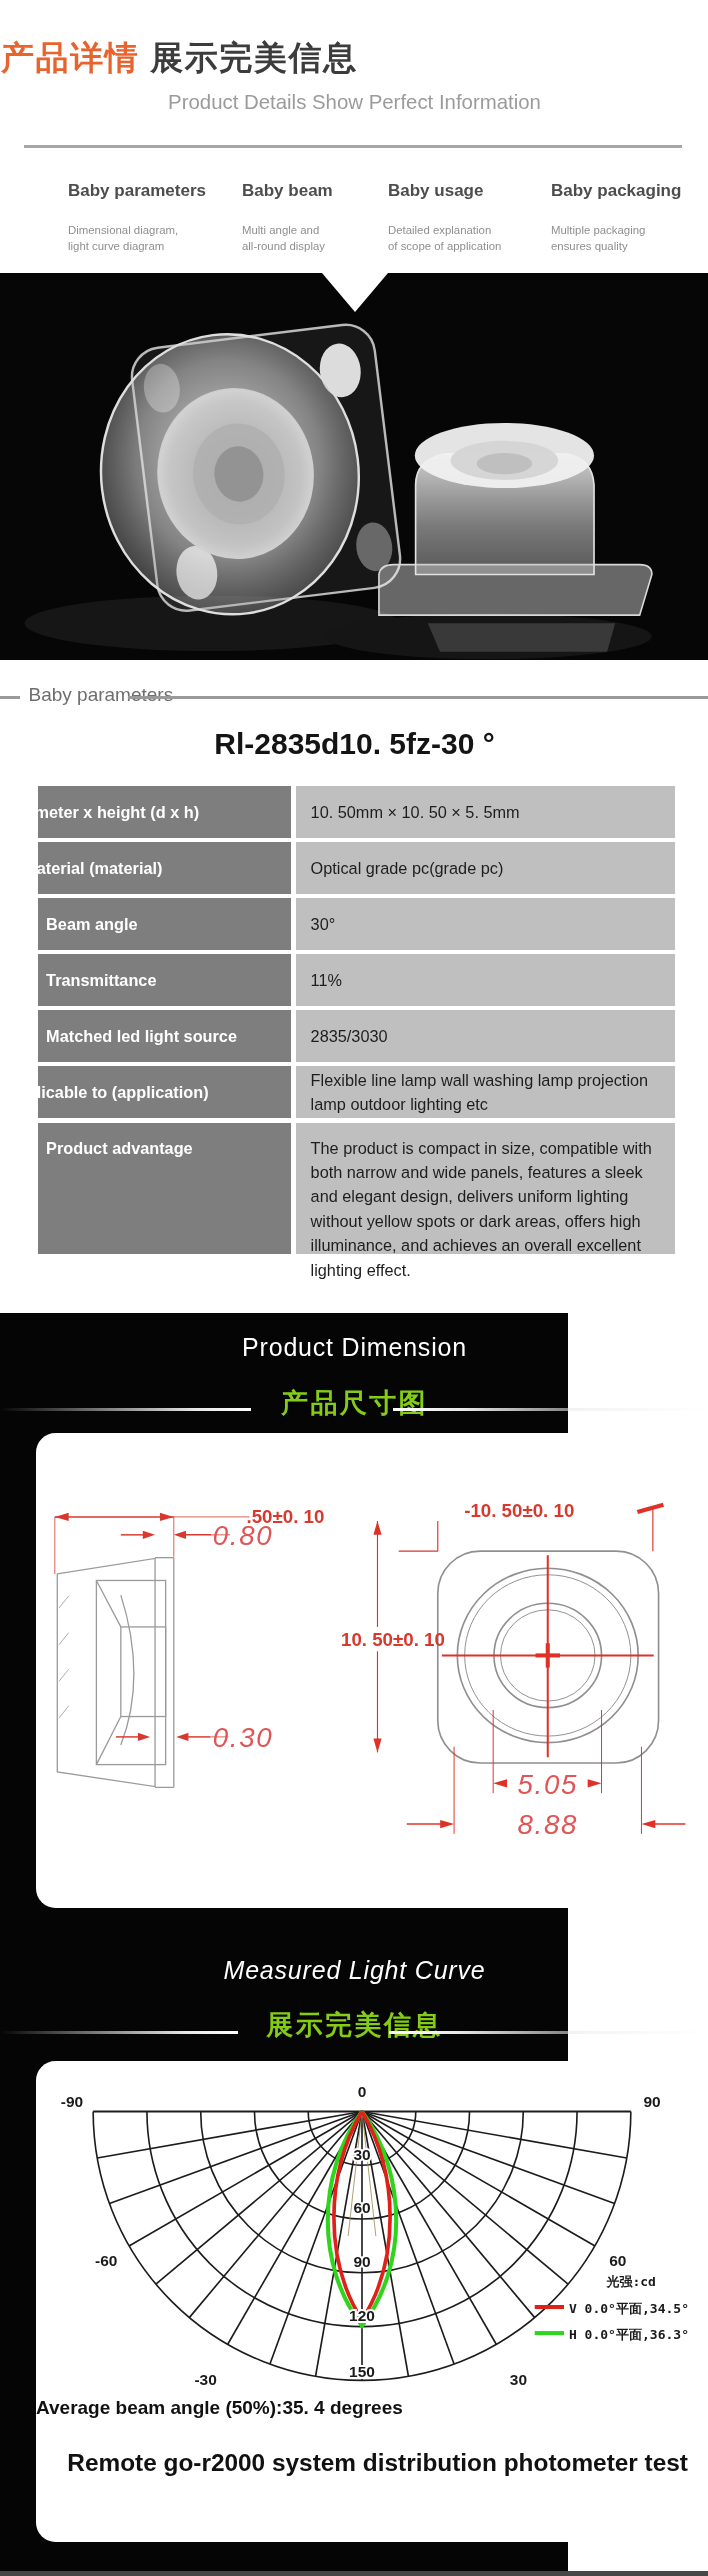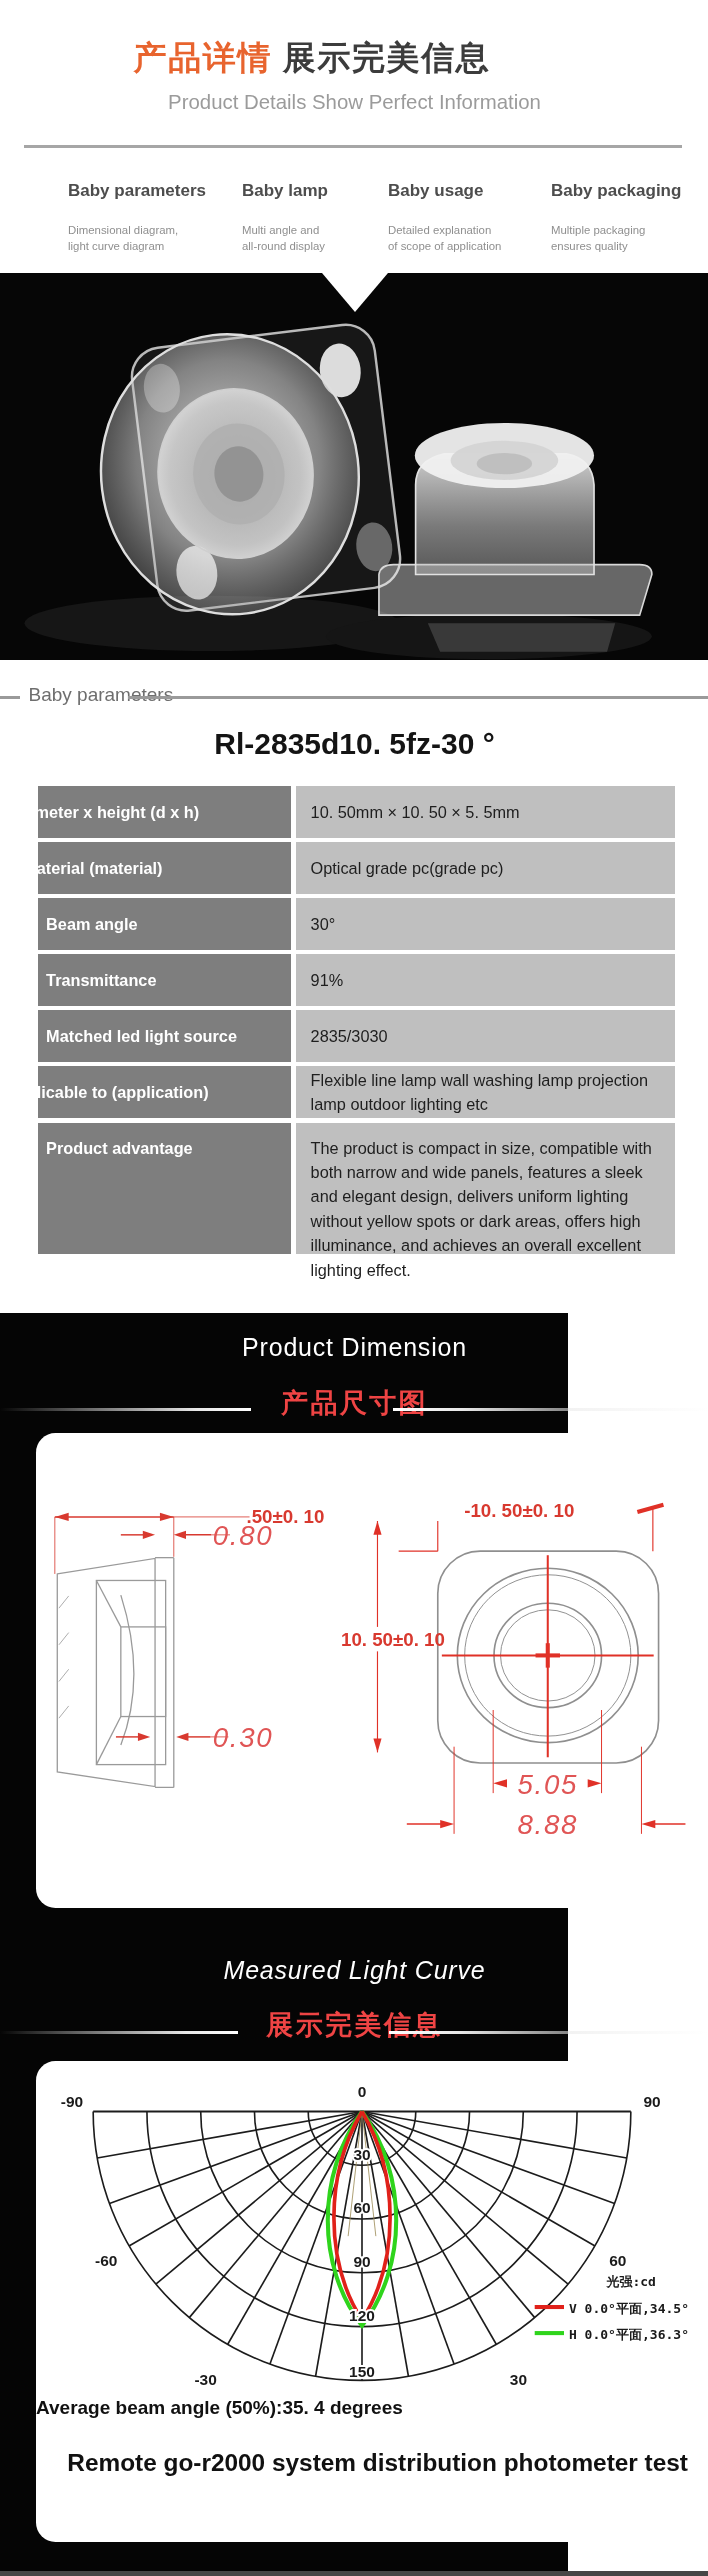--- a/index.html
+++ b/index.html
@@ -1,19 +1,19 @@
 <!DOCTYPE html>
 <html style="font-size:13px"><head>
 <meta charset="utf-8">
 <style>
   html,body{margin:0;padding:0;background:#ffffff;}
   .page{position:relative;width:709px;height:2576px;background:#fff;overflow:hidden;
         font-family:"Liberation Sans","DejaVu Sans",sans-serif;}
   
-  .hdr-title{position:absolute;top:36px;left:12px;width:600px;text-align:center;
+  .hdr-title{position:absolute;top:36px;left:1px;width:600px;text-align:left;
              font-size:33px;font-weight:bold;color:#3c3c3c;letter-spacing:1.6px;}
   .hdr-title .hl{color:#e8642e;}
   .hdr-sub{position:absolute;top:91px;left:0;width:709px;text-align:center;
            font-size:20.4px;color:#9b9b9b;}
   .divider{position:absolute;top:145px;left:24.4px;width:658px;height:3.3px;background:#a6a6a6;}
   
   .features{position:absolute;top:165px;left:0;width:709px;height:106px;}
   .feat{position:absolute;top:16.3px;}
   .feat .ft{font-size:17px;font-weight:bold;color:#4d4d4d;}
   .feat .fd{margin-top:21px;font-size:11.4px;color:#8f8f8f;line-height:1.42;white-space:pre-line;}
@@ -41,21 +41,21 @@
   .svalue{flex:1;margin-left:4.9px;background:#bfbfbf;color:#1e1e1e;font-size:16.3px;
           display:flex;align-items:center;padding:6.5px 11.4px 6.5px 14.7px;line-height:1.5;box-sizing:border-box;}
   .h64{height:52px;} .h183{height:131px;}
   .top-align{align-items:flex-start;padding-top:13px;}
   .label-top{align-items:flex-start;}
   .label-top span{padding-top:16.3px;}
   
   .dark{position:absolute;top:1313px;left:0;width:568px;height:1263px;background:#050505;}
   .b-en{position:absolute;left:0;width:709px;text-align:center;color:#ffffff;
         font-size:25px;font-weight:400;letter-spacing:0.8px;}
-  .b-cn{position:absolute;left:0;width:709px;text-align:center;color:#ef4444;
+  .b-cn{position:absolute;left:0;width:709px;text-align:center;color:#84cc16;
         font-size:27px;font-weight:bold;letter-spacing:2.4px;}
   .gl{position:absolute;height:3.3px;}
   .gl-l{background:linear-gradient(to right,rgba(255,255,255,0),#e8e8e8 78%,#ffffff);}
   .gl-r{background:linear-gradient(to left,rgba(255,255,255,0),#e8e8e8 78%,#ffffff);}
   .card{position:absolute;left:36px;width:652px;background:#ffffff;border-radius:19.5px;overflow:hidden;}
   .card1{top:120px;height:475px;}
   .card2{top:748px;height:481px;}
   .avg{position:absolute;top:336px;left:0;width:652px;text-align:left;
        font-size:19px;font-weight:bold;color:#111;}
   .cfooter{position:absolute;top:388px;left:0;width:652px;text-align:right;
@@ -79,21 +79,21 @@
   <div class="hdr-sub">Product Details Show Perfect Information</div>
   <div class="divider"></div>
 
   <div class="features">
     <div class="feat f0">
       <div class="ft">Baby parameters</div>
       <div class="fd">Dimensional diagram,
 light curve diagram</div>
     </div>
     <div class="feat f1">
-      <div class="ft">Baby lamp</div>
+      <div class="ft">Baby beam</div>
       <div class="fd">Multi angle and
 all-round display</div>
     </div>
     <div class="feat f2">
       <div class="ft">Baby usage</div>
       <div class="fd">Detailed explanation
 of scope of application</div>
     </div>
     <div class="feat f3">
       <div class="ft">Baby packaging</div>
@@ -170,21 +170,21 @@
     <div class="srow">
       <div class="slabel h64">
           <span>Beam angle</span>
         </div>
       <div class="svalue h64">30°</div>
     </div>
     <div class="srow">
       <div class="slabel h64">
           <span>Transmittance</span>
         </div>
-      <div class="svalue h64">91%</div>
+      <div class="svalue h64">11%</div>
     </div>
     <div class="srow">
       <div class="slabel h64">
           <span>Matched led light source</span>
         </div>
       <div class="svalue h64">2835/3030</div>
     </div>
     <div class="srow">
       <div class="slabel h64 c50">
           <span>Applicable to (application)</span>

